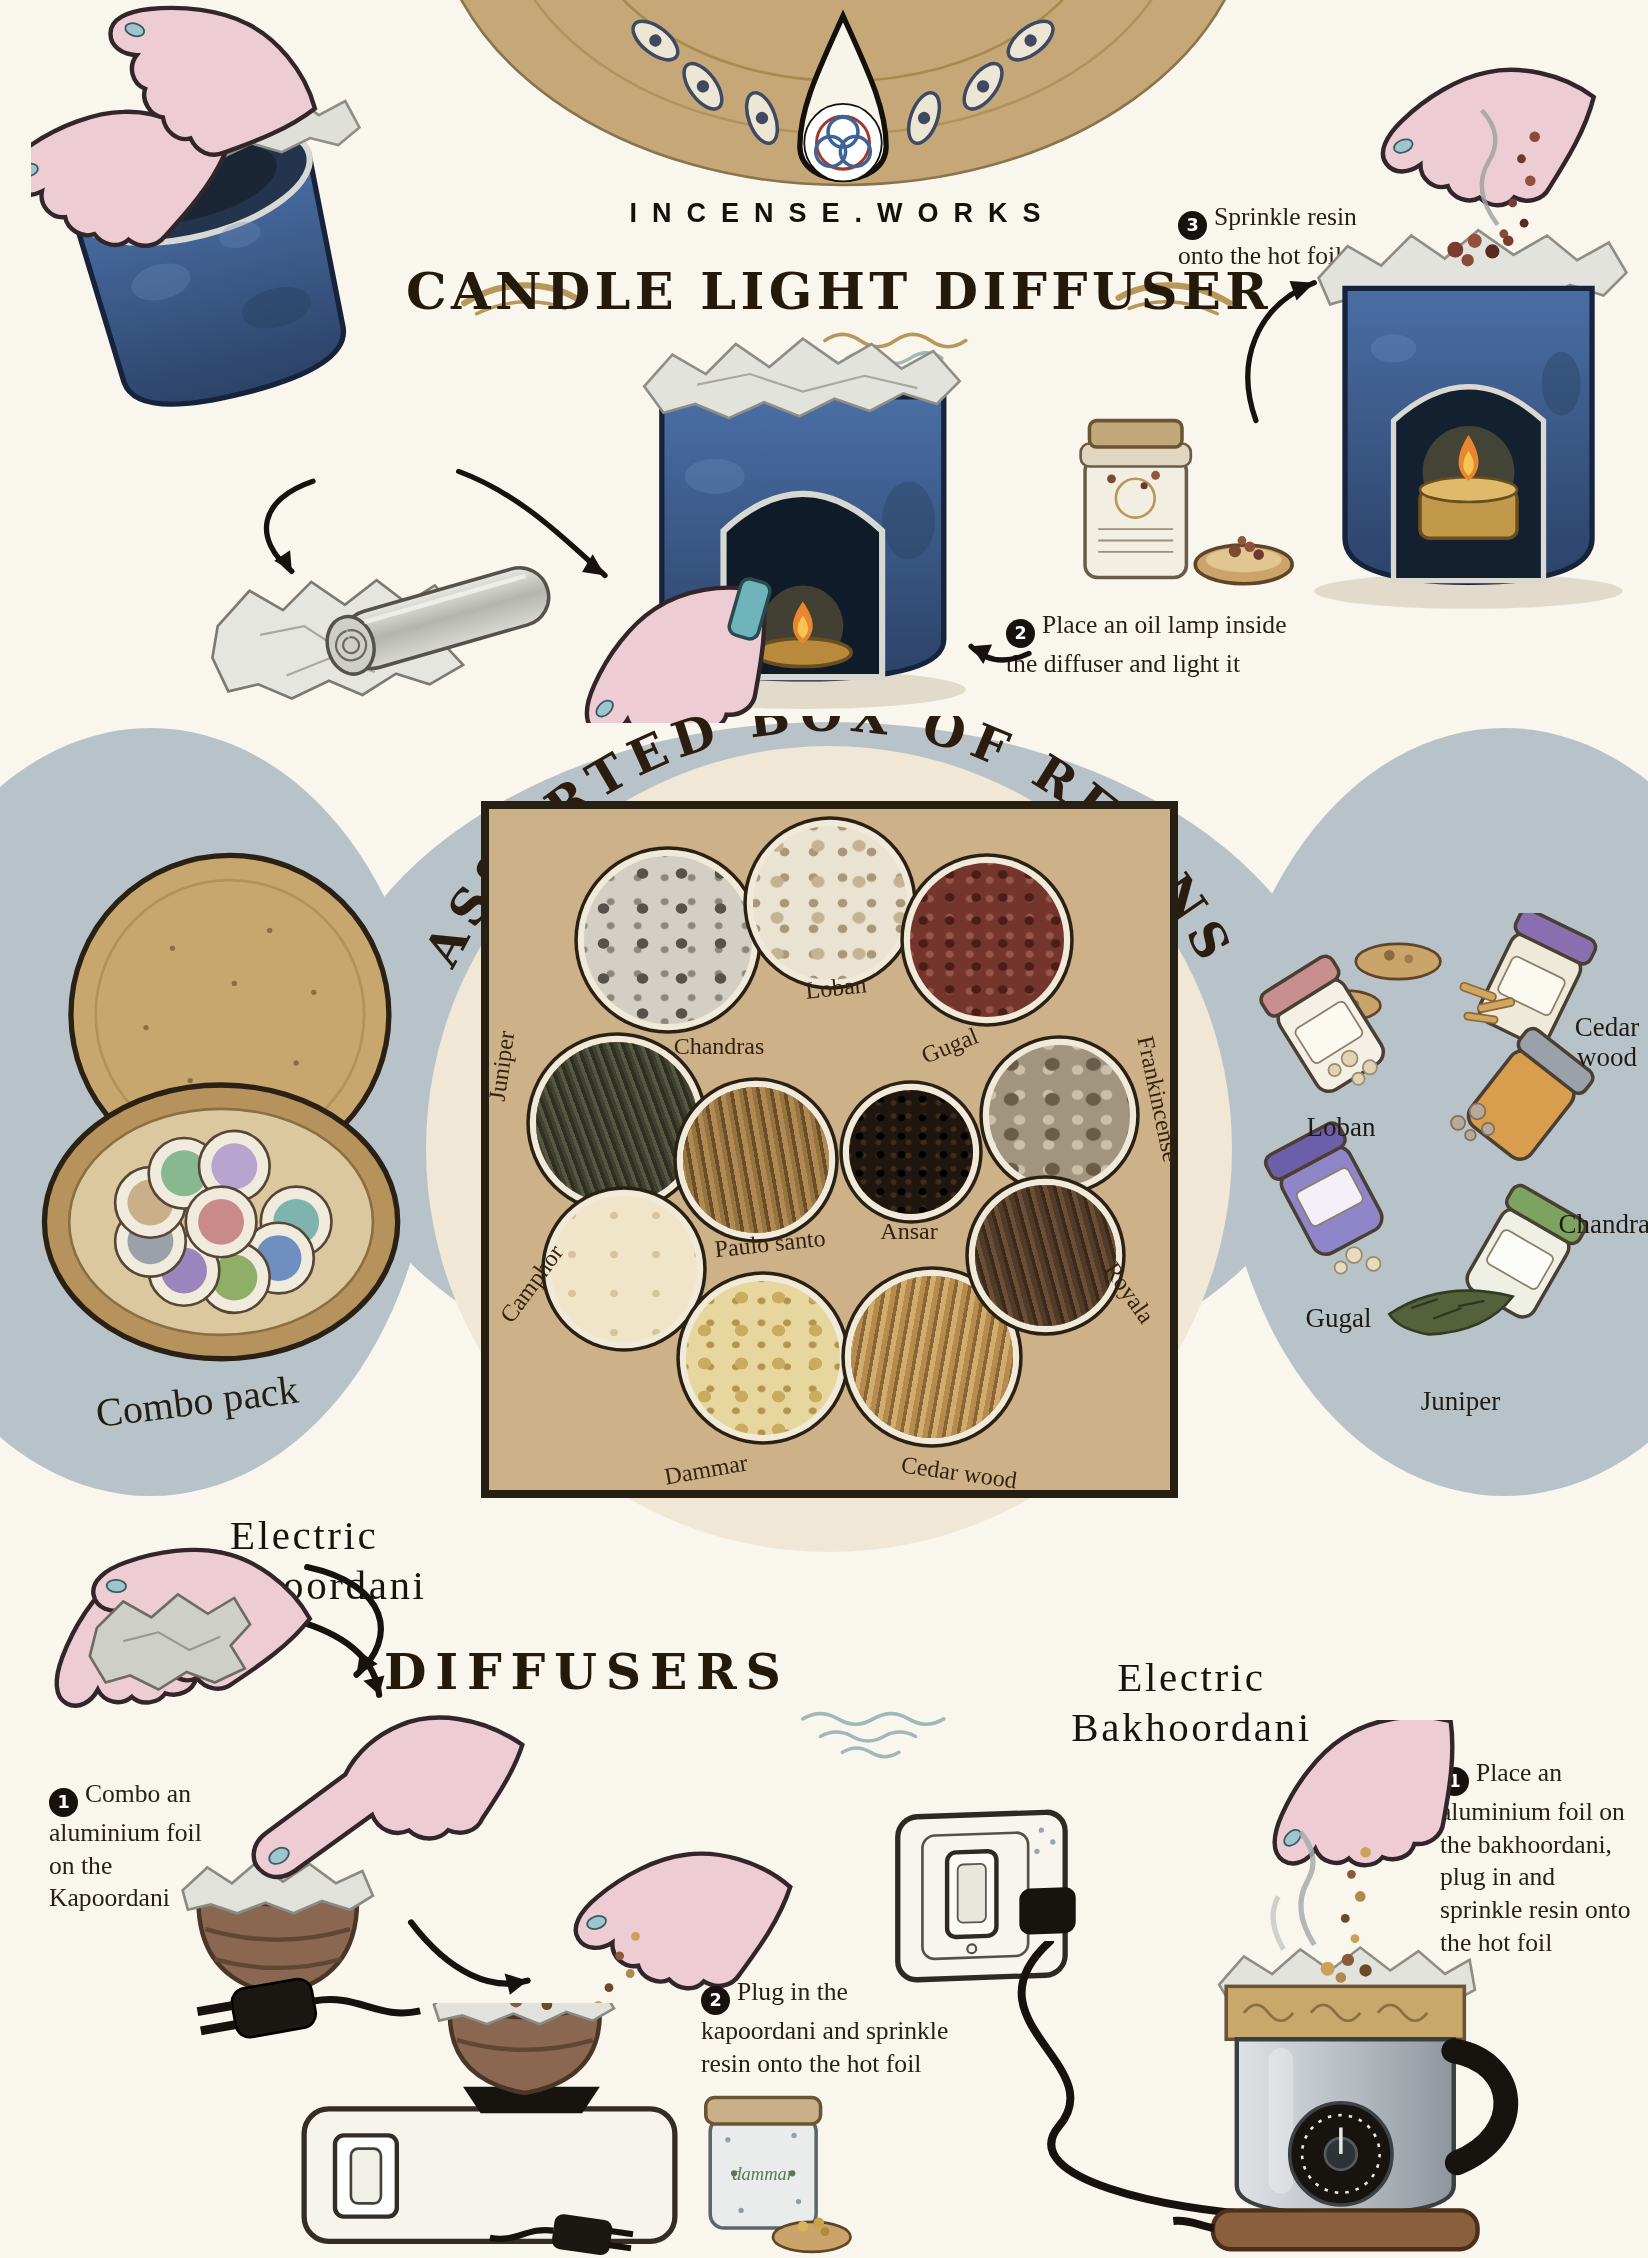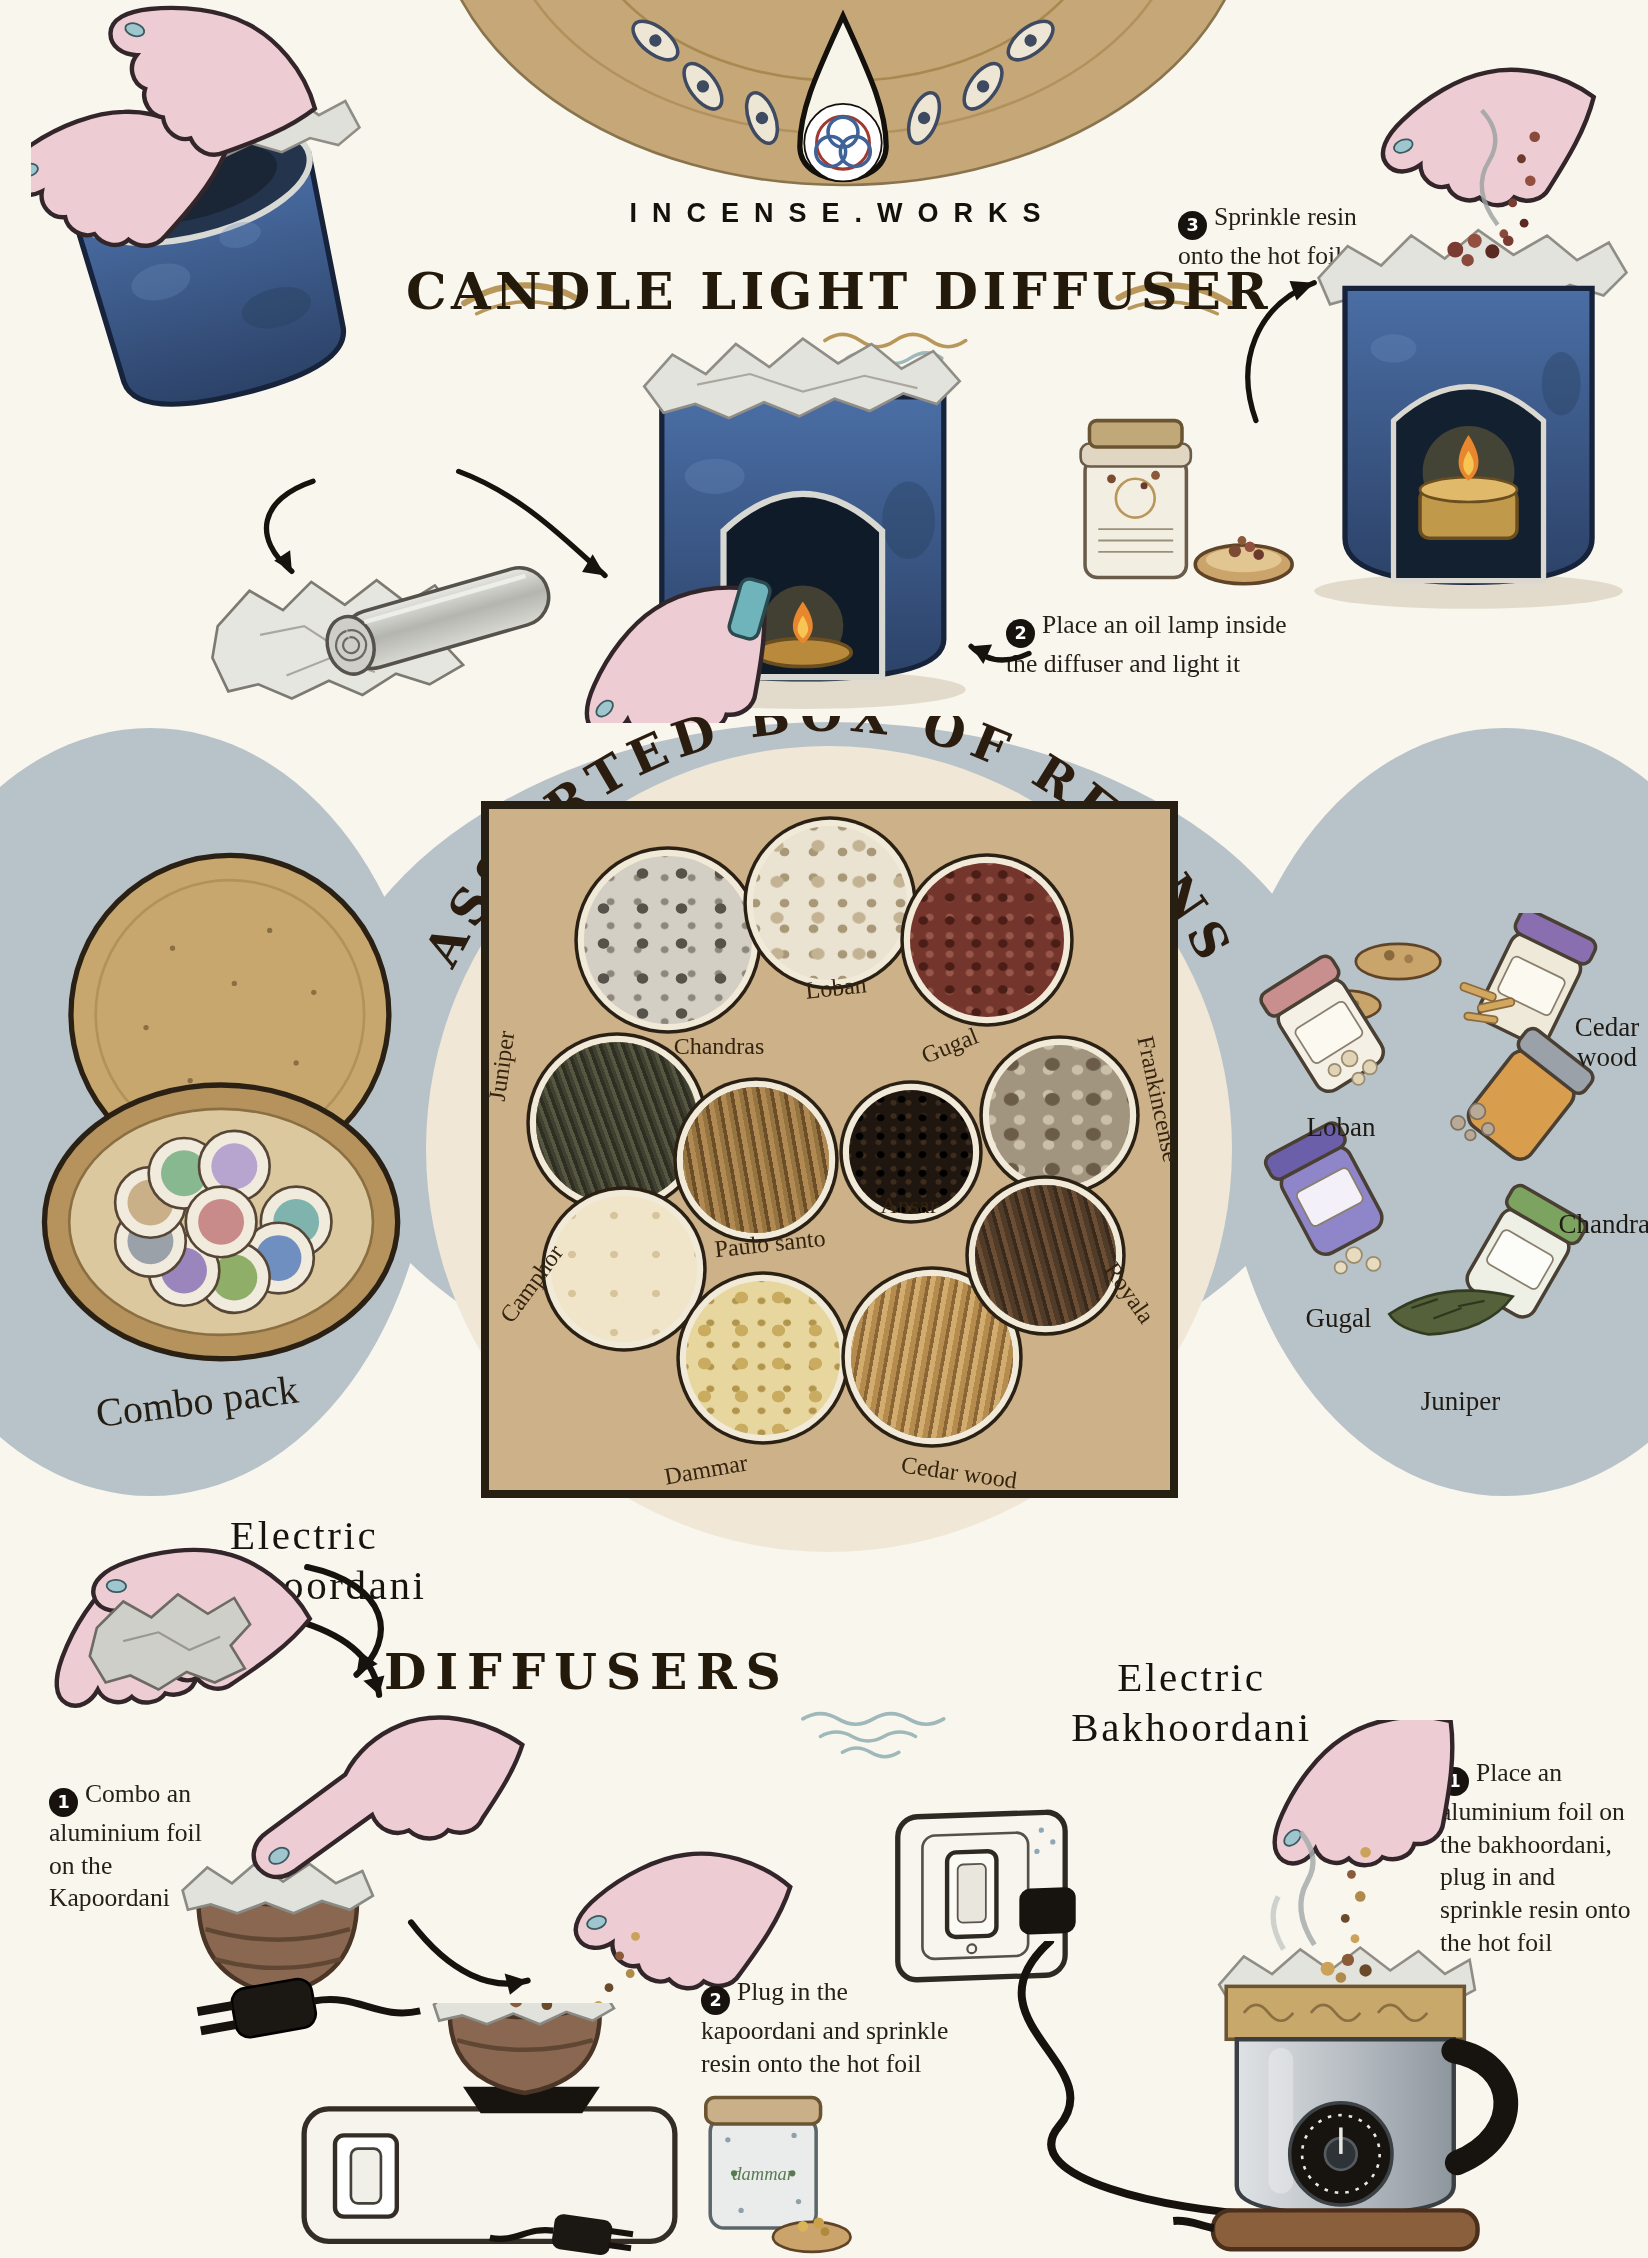--- a/index.html
+++ b/index.html
@@ -285,21 +285,21 @@
     <div class="rc" id="rc-frank" style="left:561px;top:297px;width:141px;height:141px"></div>
     <div class="rc" id="rc-camphor" style="left:123px;top:448px;width:146px;height:146px"></div>
     <div class="rc" id="rc-dammar" style="left:258px;top:533px;width:154px;height:154px"></div>
     <div class="rc" id="rc-cedar" style="left:423px;top:528px;width:162px;height:162px"></div>
     <div class="rc" id="rc-royala" style="left:547px;top:437px;width:141px;height:141px"></div>
 
     <span class="wheel-label" style="left:291px;top:298px">Chandras</span>
     <span class="wheel-label" style="left:408px;top:240px;transform:translate(-50%,-50%) rotate(-6deg)">Loban</span>
     <span class="wheel-label" style="left:522px;top:298px;transform:translate(-50%,-50%) rotate(-22deg)">Gugal</span>
     <span class="wheel-label" style="left:342px;top:496px;transform:translate(-50%,-50%) rotate(-6deg)">Paulo santo</span>
-    <span class="wheel-label" style="left:481px;top:457px">Ansar</span>
+    <span class="wheel-label" style="left:481px;top:483px">Ansar</span>
 
     <span class="wheel-label" style="left:74px;top:318px;transform:translate(-50%,-50%) rotate(-82deg)">Juniper</span>
     <span class="wheel-label" style="left:730px;top:351px;transform:translate(-50%,-50%) rotate(78deg)">Frankincense</span>
     <span class="wheel-label" style="left:104px;top:536px;transform:translate(-50%,-50%) rotate(-54deg)">Camphor</span>
     <span class="wheel-label" style="left:701px;top:545px;transform:translate(-50%,-50%) rotate(55deg)">Royala</span>
     <span class="wheel-label" style="left:278px;top:722px;transform:translate(-50%,-50%) rotate(-10deg)">Dammar</span>
     <span class="wheel-label" style="left:531px;top:725px;transform:translate(-50%,-50%) rotate(8deg)">Cedar wood</span>
   </div>
 
   <svg class="abs" style="left:40px;top:851px" width="371" height="521" viewBox="0 0 420 590">

